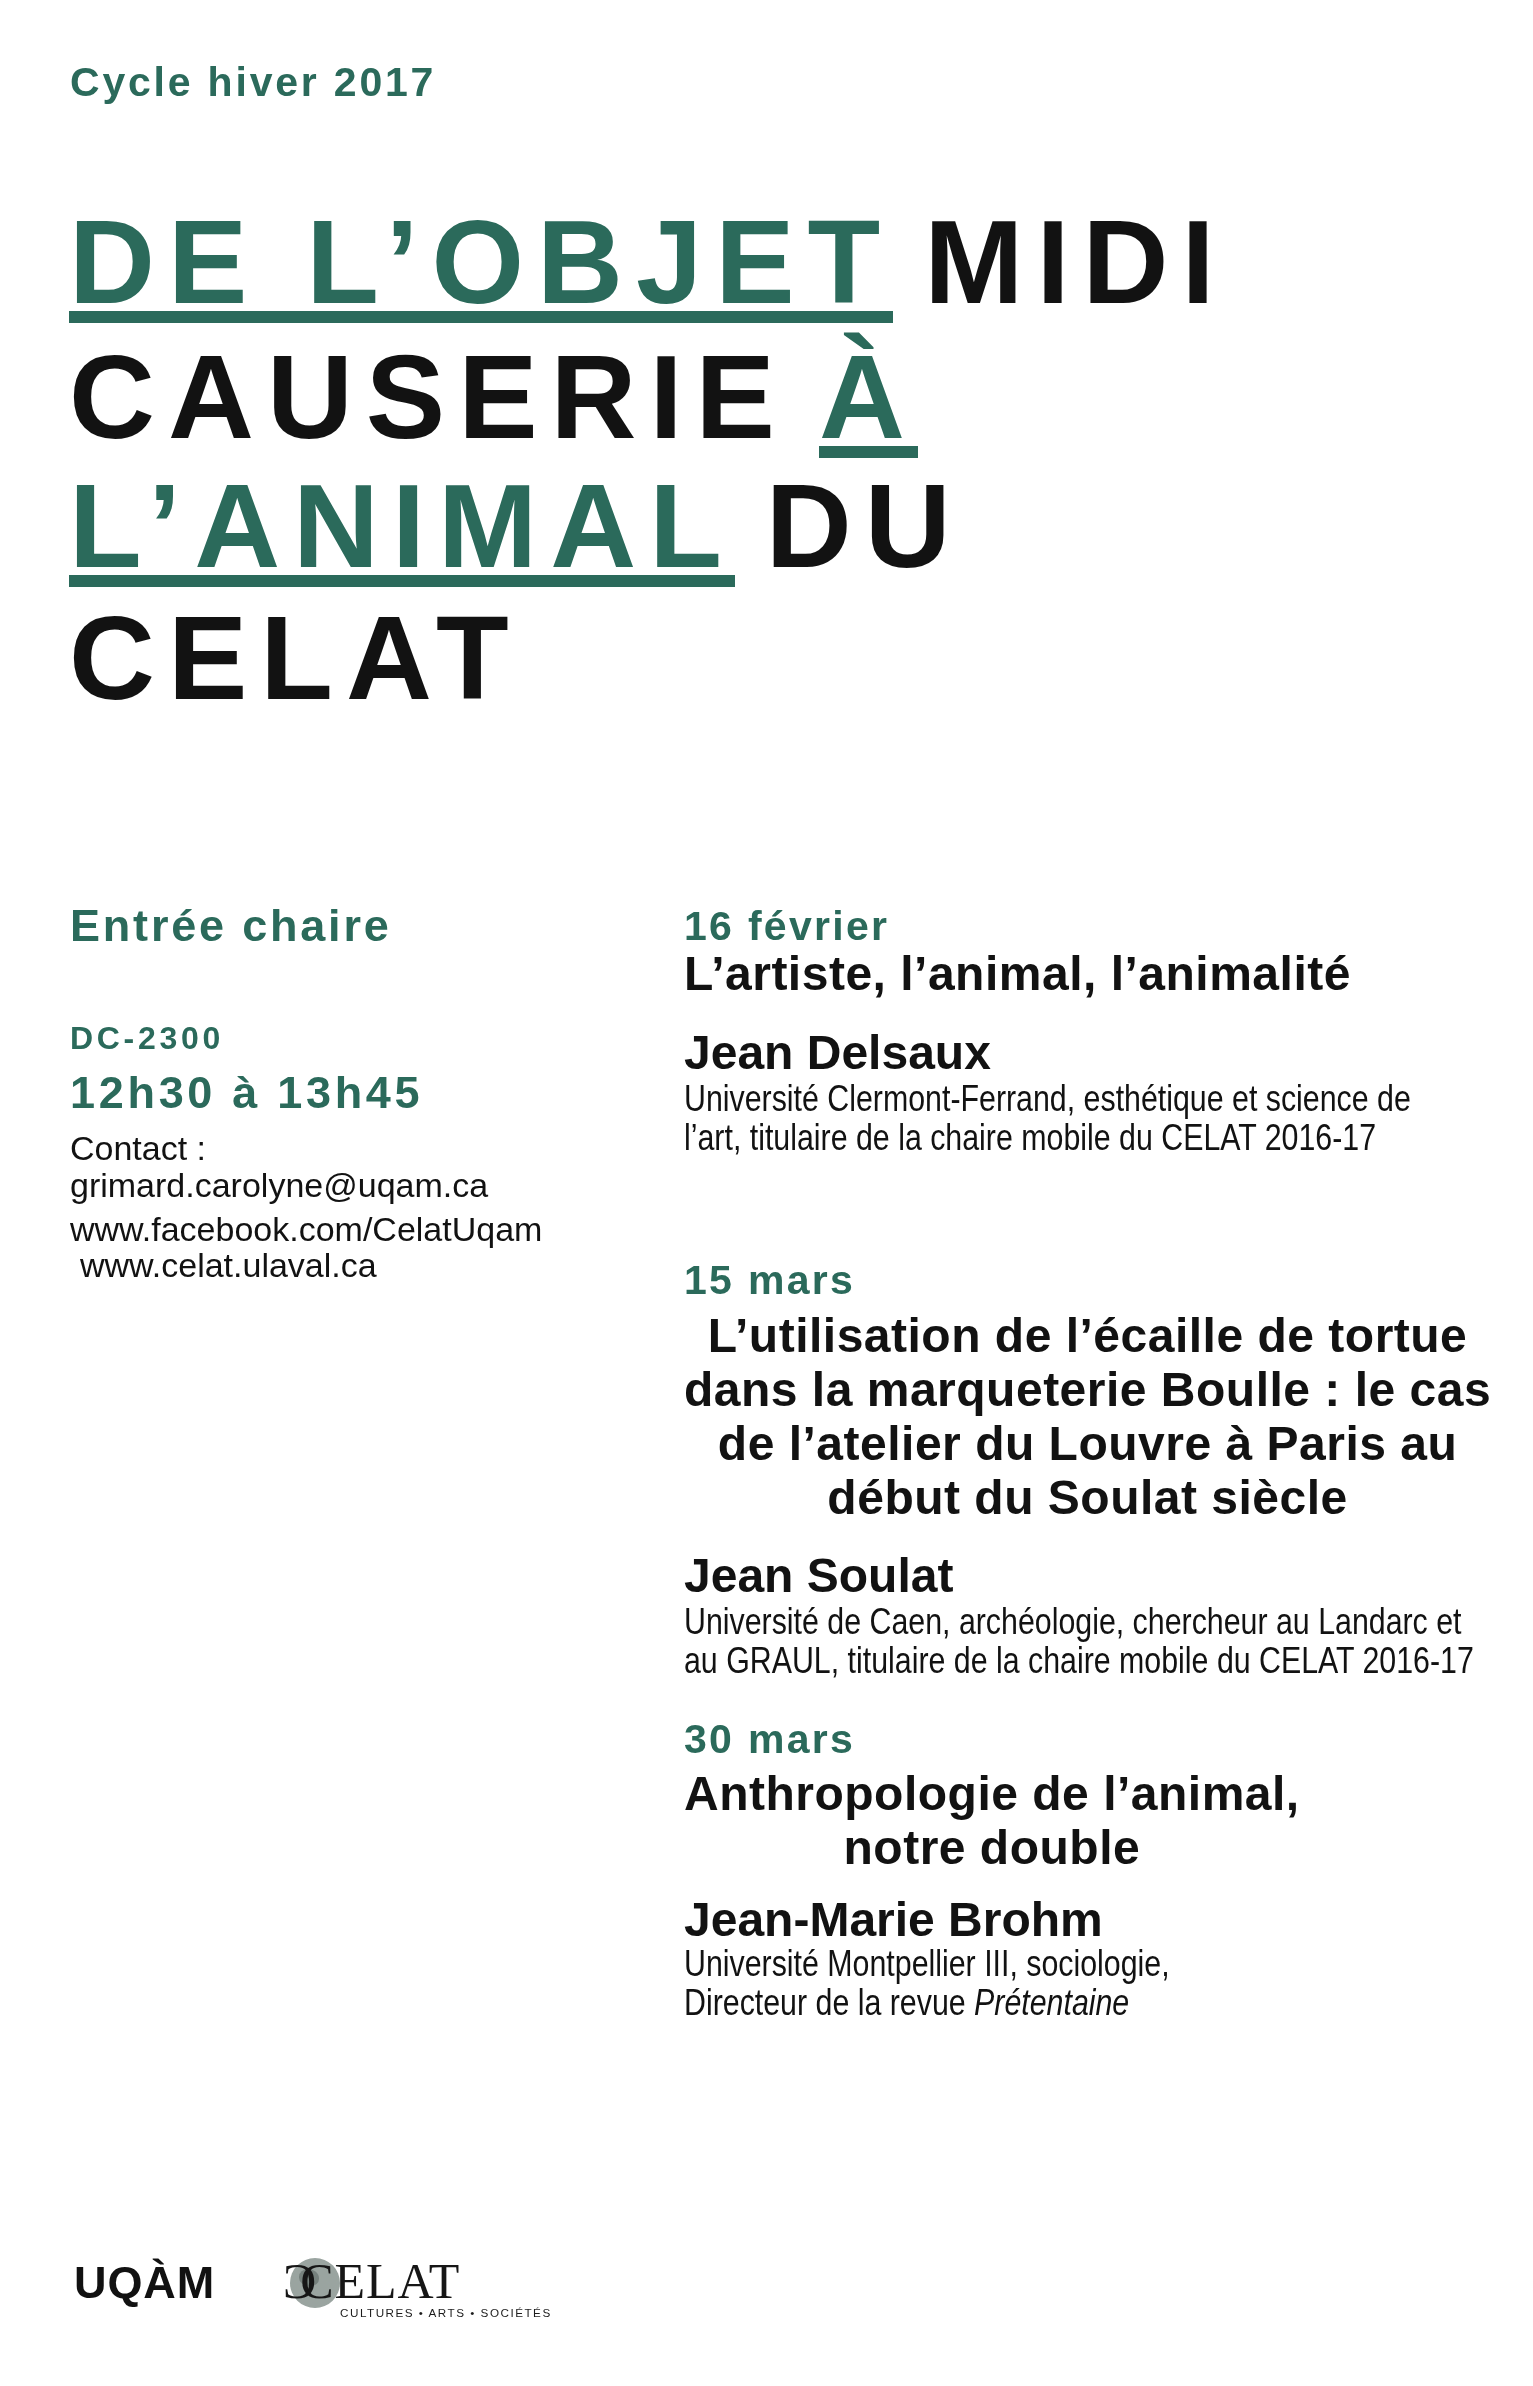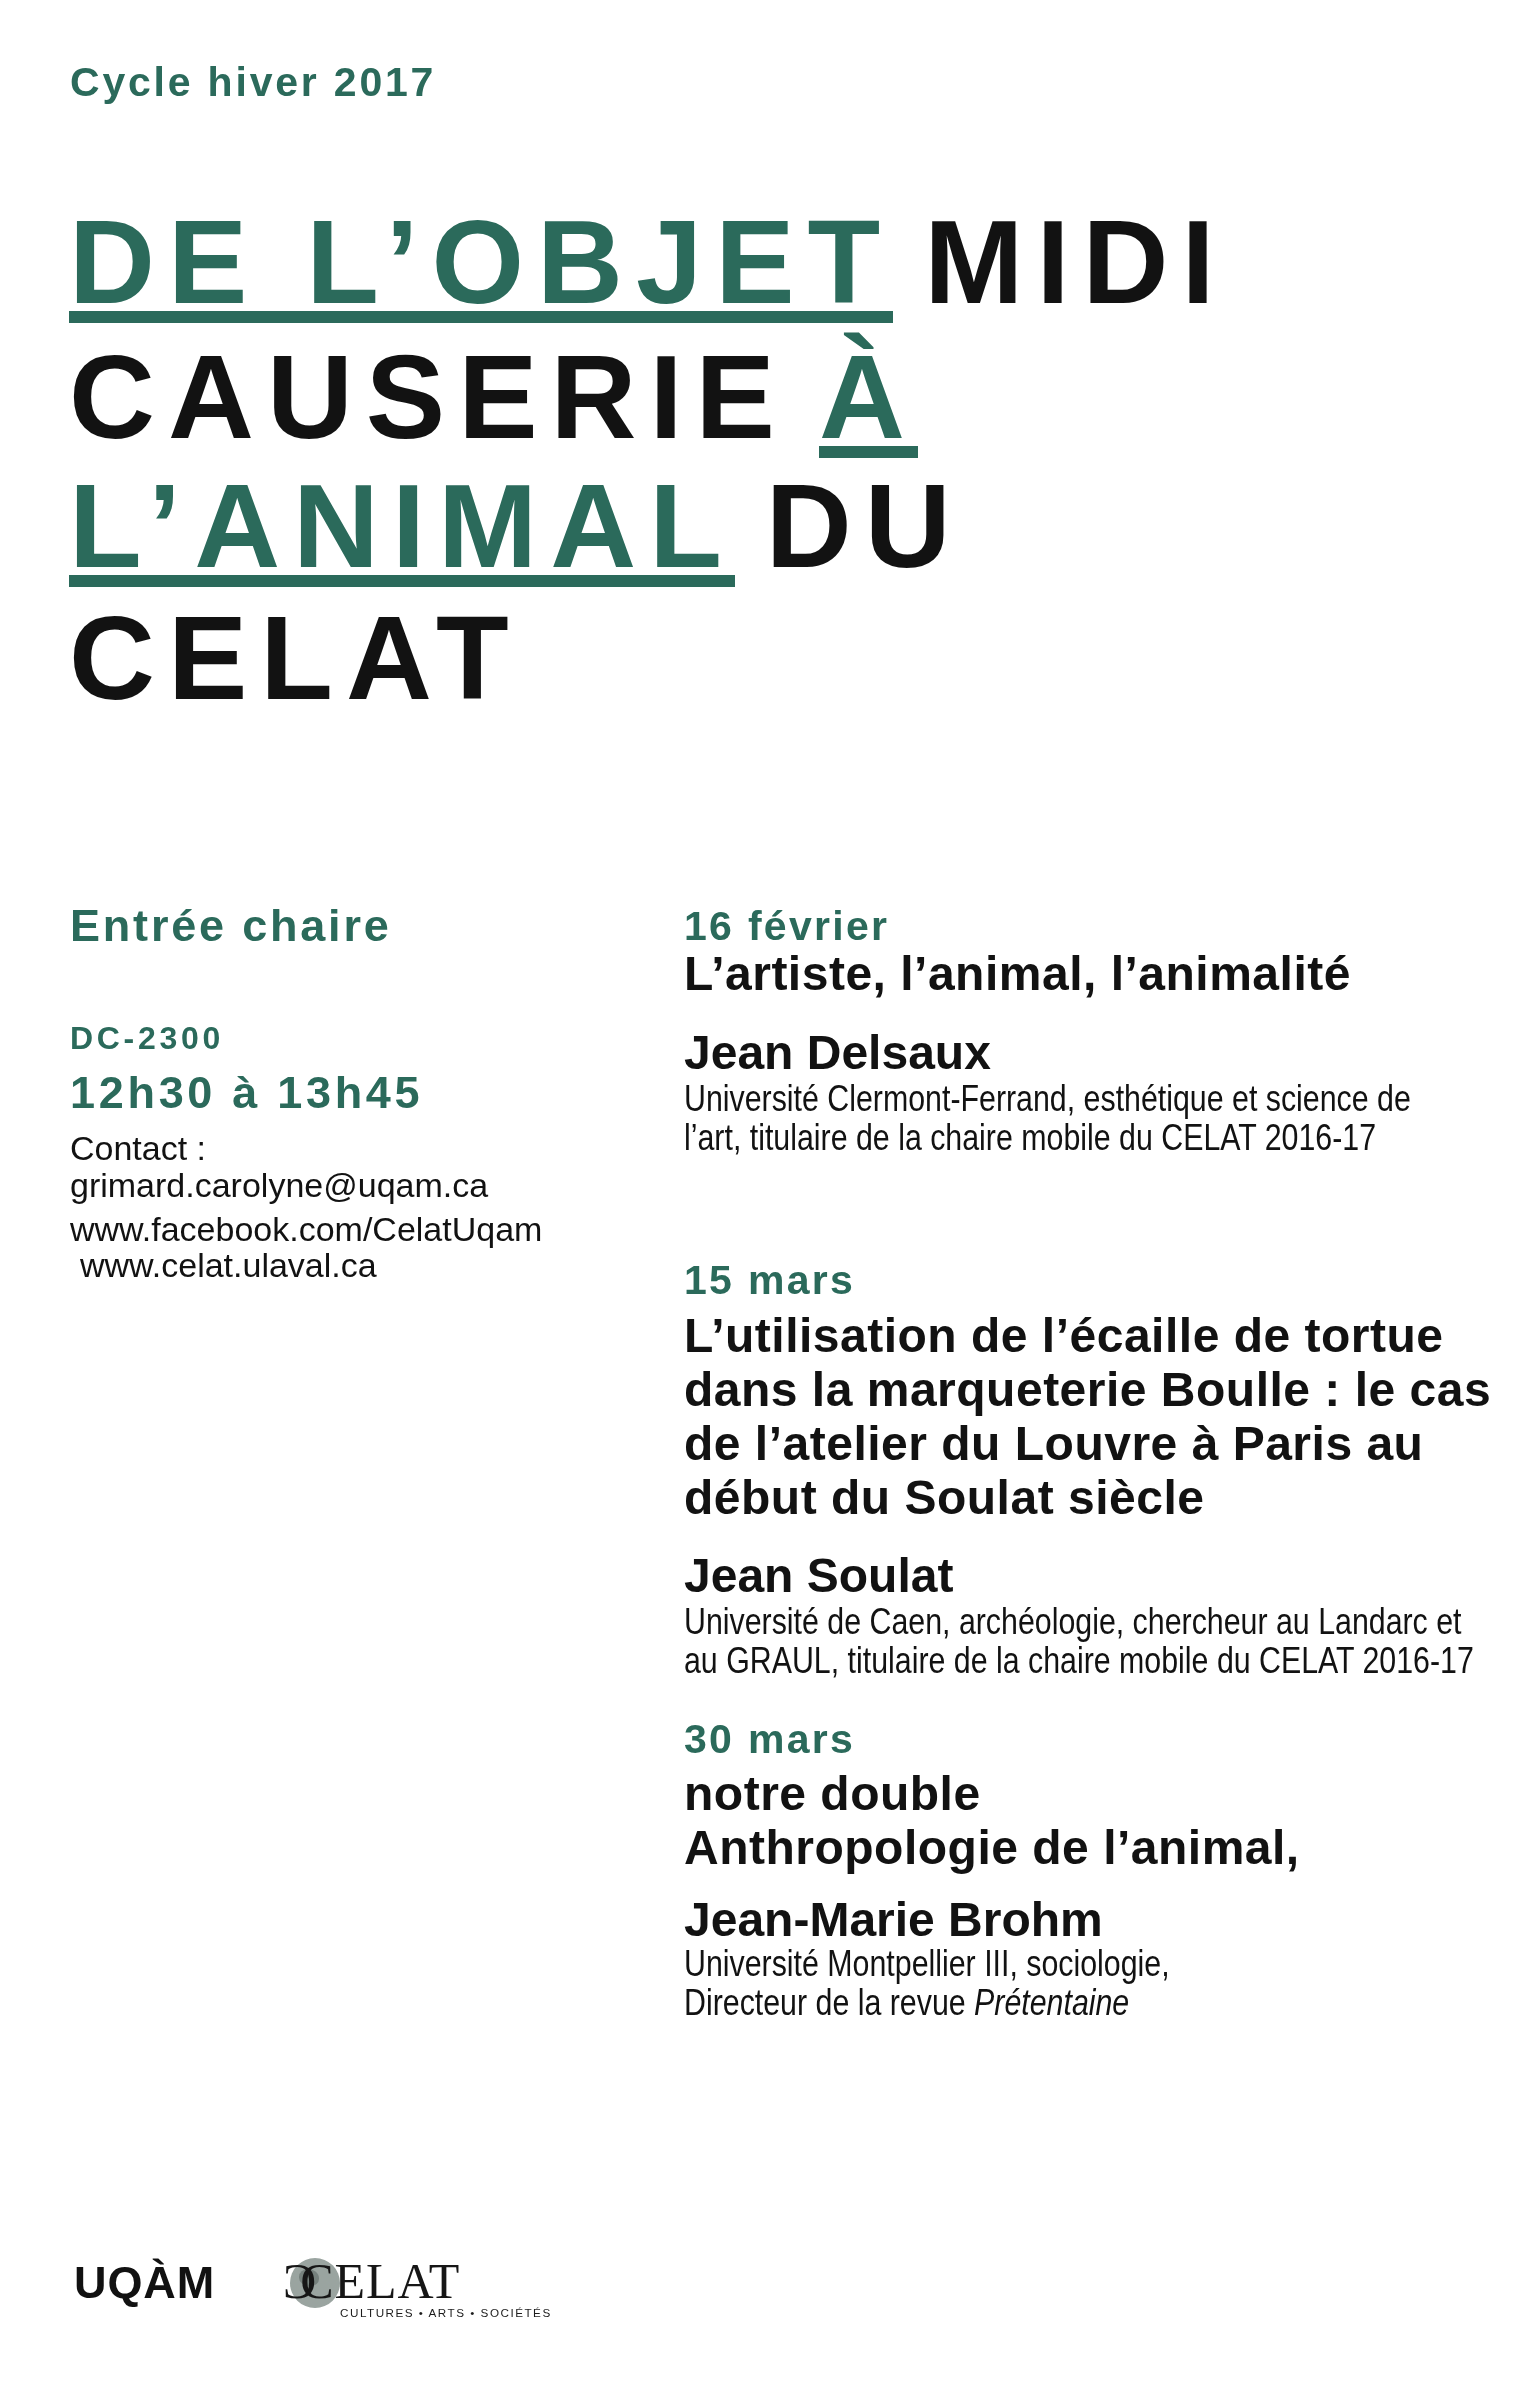--- a/index.html
+++ b/index.html
@@ -39,21 +39,21 @@
   .small{font-size:34px;line-height:41px;}
   .contact-label{left:70px;top:1128px;}
   .contact-email{left:70px;top:1165px;}
   .link-fb{left:70px;top:1209px;}
   .link-web{left:80px;top:1245px;}
 
   
   .ev-date{left:684px;font-size:41px;line-height:41px;font-weight:bold;
            letter-spacing:2.3px;color:var(--green);}
   .ev-title{left:684px;font-size:48px;font-weight:bold;letter-spacing:0.5px;}
-  .ev-title div{line-height:54px;}
+  .ev-title div{line-height:54px;text-align:center;}
   .ev-name{left:684px;font-size:48px;line-height:44px;font-weight:bold;}
   .ev-affil{left:684px;font-size:37px;}
   .ev-affil div{line-height:39px;transform:scaleX(0.82);transform-origin:0 0;}
   .italic{font-style:italic;}
 
   .e1-date{top:906px;} .e1-title{top:947px;} .e1-name{top:1031px;} .e1-affil{top:1079px;}
   .e2-date{top:1260px;} .e2-title{top:1309px;} .e2-name{top:1554px;} .e2-affil{top:1602px;}
   .e3-date{top:1719px;} .e3-title{top:1767px;} .e3-name{top:1898px;} .e3-affil{top:1944px;}
 
   
@@ -115,22 +115,22 @@
   <div>début du Soulat siècle</div>
 </div>
 <div class="abs ev-name e2-name">Jean Soulat</div>
 <div class="abs ev-affil e2-affil">
   <div>Université de Caen, archéologie, chercheur au Landarc et</div>
   <div>au GRAUL, titulaire de la chaire mobile du CELAT 2016-17</div>
 </div>
 
 <div class="abs ev-date e3-date">30 mars</div>
 <div class="abs ev-title e3-title">
+  <div>Anthropologie de l’animal,</div>
   <div>notre double</div>
-  <div>Anthropologie de l’animal,</div>
 </div>
 <div class="abs ev-name e3-name">Jean-Marie Brohm</div>
 <div class="abs ev-affil e3-affil">
   <div>Université Montpellier III, sociologie,</div>
   <div>
     <span>Directeur de la revue </span><span class="italic">Prétentaine</span>
   </div>
 </div>
 
 <div class="abs uqam">UQÀM</div>

